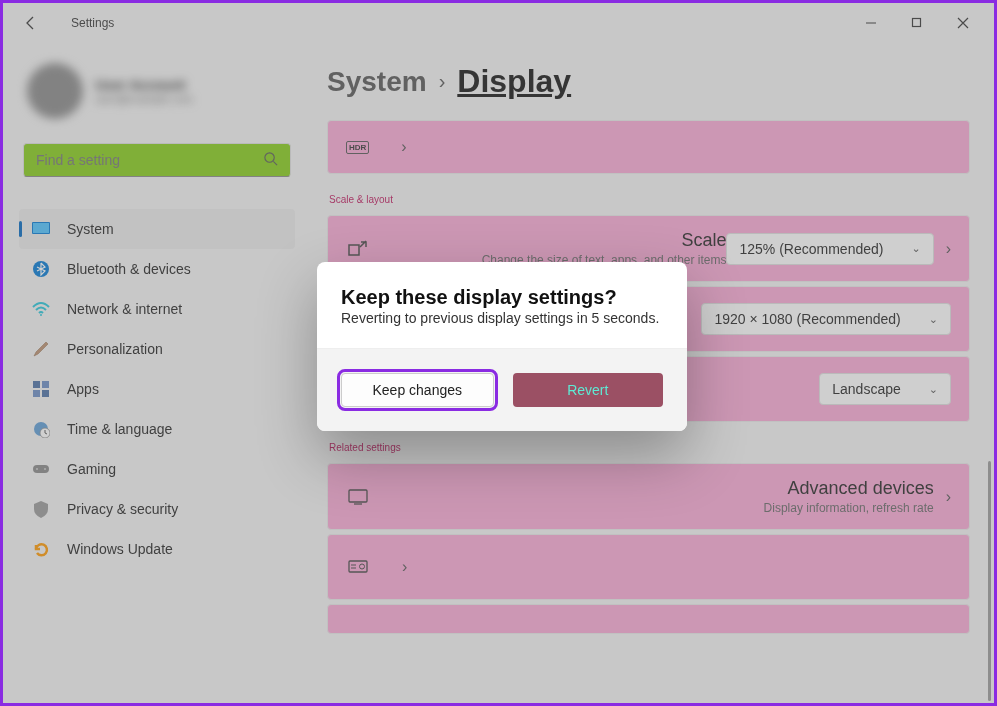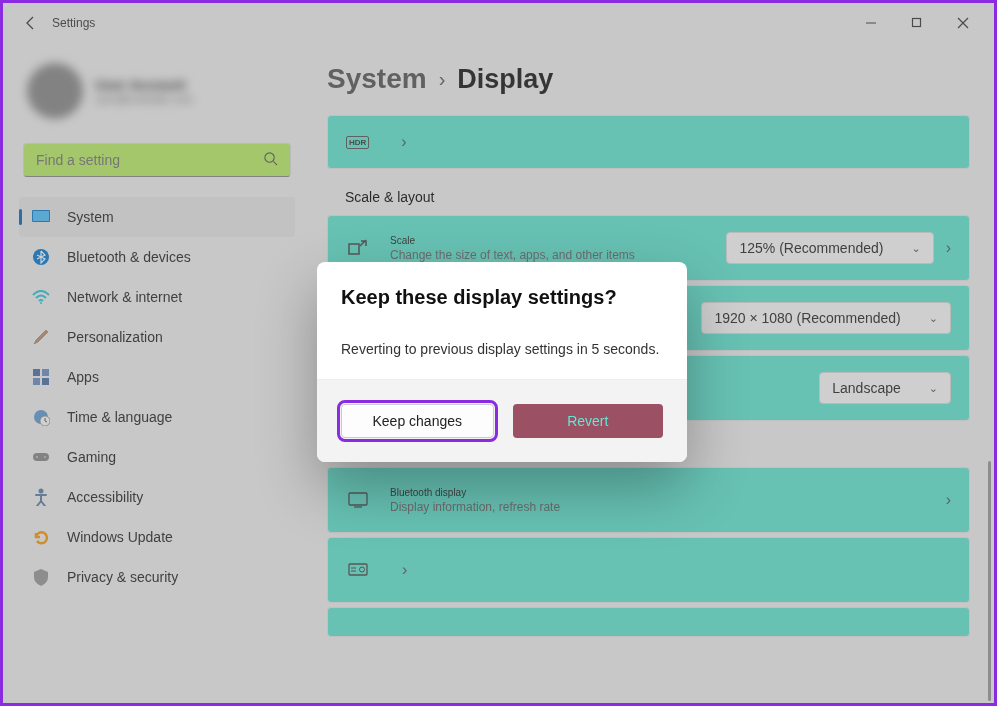--- a/index.html
+++ b/index.html
@@ -1,67 +1,67 @@
 <!DOCTYPE html>
 <html><head>
   <meta charset="utf-8">
   <style>
     * { margin: 0; padding: 0; box-sizing: border-box; font-family: 'Segoe UI', sans-serif; }
     body { width: 997px; height: 706px; background: #f3f3f3; position: relative; overflow: hidden; border: 3px solid #8a2be2; }
     
     .titlebar { height: 40px; display: flex; align-items: center; padding: 0 8px; }
     .back-btn { width: 40px; height: 40px; display: flex; align-items: center; justify-content: center; color: #333; cursor: pointer; }
-    .app-title { font-size: 12px; color: #333; margin-left: 1px; }
+    .app-title { font-size: 12px; color: #333; margin-left: 20px; }
     .window-controls { margin-left: auto; display: flex; }
     .wc-btn { width: 46px; height: 40px; display: flex; align-items: center; justify-content: center; color: #333; }
     
     .content-area { display: flex; height: calc(100% - 40px); }
     .sidebar { width: 300px; padding: 12px 0 12px 12px; }
     .user-section { display: flex; align-items: center; padding: 8px 12px 20px; filter: blur(5px); }
     .avatar { width: 56px; height: 56px; border-radius: 50%; background: #888; }
     .user-text { margin-left: 12px; }
     .user-name { font-size: 14px; font-weight: 600; color: #333; }
     .user-email { font-size: 11px; color: #666; }
     
-    .search-box { margin: 4px 12px 20px 8px; height: 34px; background: #bef264; border: 1px solid #ddd; border-bottom: 1px solid #888; border-radius: 4px; display: flex; align-items: center; padding: 0 12px; }
+    .search-box { margin: 4px 12px 32px 8px; height: 34px; background: #84cc16; border: 1px solid #ddd; border-bottom: 1px solid #888; border-radius: 4px; display: flex; align-items: center; padding: 0 12px; }
     .search-box input { flex: 1; border: none; outline: none; background: transparent; font-size: 14px; color: #333; }
     .search-icon { color: #555; }
     
     .nav-list { }
     .nav-item { height: 40px; display: flex; align-items: center; padding: 0 12px; border-radius: 4px; margin: 0 8px 0 4px; cursor: pointer; position: relative; }
     .nav-item.active { background: #eaeaea; }
     .nav-item.active::before { content: ''; position: absolute; left: 0; top: 12px; bottom: 12px; width: 3px; background: #0067c0; border-radius: 2px; }
     .nav-icon { width: 20px; height: 20px; margin-right: 16px; display: flex; align-items: center; justify-content: center; font-size: 16px; }
     .nav-label { font-size: 14px; color: #222; }
     
     .main { flex: 1; padding: 20px 24px 0 24px; overflow-y: auto; position: relative; }
     .breadcrumb { display: flex; align-items: center; gap: 12px; margin-bottom: 20px; }
     .bc-parent { font-size: 28px; font-weight: 600; color: #555; }
     .bc-chevron { font-size: 20px; color: #555; }
-    .bc-current { font-size: 27px; font-weight: 600; color: #111; }
-    
-    .setting-card { background: #5eead4; border: 1px solid #e8e8e8; border-radius: 4px; padding: 14px 18px; margin-bottom: 4px; display: flex; align-items: center; min-height: 66px; }
+    .bc-current { font-size: 32px; font-weight: 600; color: #111; text-decoration: underline; }
+    
+    .setting-card { background: #f9a8d4; border: 1px solid #e8e8e8; border-radius: 4px; padding: 14px 18px; margin-bottom: 4px; display: flex; align-items: center; min-height: 66px; text-align: right; }
     .card-icon { width: 24px; margin-right: 20px; color: #333; display: flex; align-items:center; justify-content:center;}
     .card-text { flex: 1; }
-    .card-title { font-size: 10px; color: #222; }
+    .card-title { font-size: 18px; color: #222; }
     .card-subtitle { font-size: 12px; color: #666; margin-top: 2px; }
     .card-chevron { color: #555; margin-left: 12px; }
     
-    .section-label { font-size: 14px; color: #000000; margin: 20px 0 10px 18px; font-weight: 400; }
+    .section-label { font-size: 10px; color: #be185d; margin: 20px 0 10px 2px; font-weight: 400; }
     
     .dropdown { padding: 6px 12px; border: 1px solid #ddd; border-radius: 4px; background: #fefefe; display: flex; align-items: center; gap: 28px; font-size: 14px; color: #222; min-height: 32px; }
     .dd-chevron { font-size: 11px; color: #555; }
     
     .link-text { color: #113a7a; font-size: 14px; }
     
     .overlay { position: absolute; inset: 0; background: rgba(120,120,120,0.35); }
     
     .dialog { position: absolute; left: 314px; top: 259px; width: 370px; background: #fff; border-radius: 8px; box-shadow: 0 25px 60px rgba(0,0,0,0.3); overflow: hidden; }
     .dialog-body { padding: 24px 24px 22px; }
-    .dialog-title { font-size: 20px; font-weight: 600; color: #111; margin-bottom: 32px; }
+    .dialog-title { font-size: 20px; font-weight: 600; color: #111; margin-bottom: 1px; }
     .dialog-msg { font-size: 14px; color: #333; }
     .dialog-actions { background: #f3f3f3; padding: 24px; display: flex; gap: 19px; border-top: 1px solid #eee; align-items: flex-end;}
     .dlg-btn { flex: 1; height: 34px; border-radius: 4px; font-size: 14px; display: flex; align-items: center; justify-content: center; cursor: pointer; }
     .btn-keep { background: #fdfdfd; border: 1px solid #ccc; color: #222; outline: 3px solid #8a2be2; outline-offset: 1px; }
     .btn-revert { background: #9b5064; color: #5eead4; border: none; }
     
     .scrollbar-thumb { position: absolute; right: 3px; top: 418px; width: 3px; height: 240px; background: #999; border-radius: 2px; }
   </style>
 </head>
 <body>
@@ -172,43 +172,34 @@
             <svg width="20" height="14">
               <rect x="2" y="3" width="16" height="8" rx="4" fill="#888"></rect>
               <circle cx="6" cy="7" r="1" fill="#ccc"></circle>
               <circle cx="14" cy="7" r="1" fill="#ccc"></circle>
             </svg>
           </span>
         <span class="nav-label">Gaming</span>
       </div>
       <div class="nav-item">
         <span class="nav-icon">
-            <svg width="16" height="18">
-              <circle cx="8" cy="3" r="2.5" fill="#5b7fa5"></circle>
-              <path d="M3 7 L13 7 M8 7 L8 13 M8 13 L4 18 M8 13 L12 18" stroke="#5b7fa5" stroke-width="2" fill="none" stroke-linecap="round"></path>
-            </svg>
-          </span>
-        <span class="nav-label">Accessibility</span>
+            <svg width="14" height="17">
+              <path d="M7 0 L14 3 L14 8 Q14 14 7 17 Q0 14 0 8 L0 3 Z" fill="#999"></path>
+            </svg>
+          </span>
+        <span class="nav-label">Privacy &amp; security</span>
       </div>
       <div class="nav-item">
         <span class="nav-icon">
             <svg width="17" height="17">
               <path d="M3 8 A5.5 5.5 0 1 1 4 12" stroke="#ff9800" stroke-width="2.5" fill="none"></path>
               <path d="M3 4 L3 8 L7 8" stroke="#ff9800" stroke-width="2.5" fill="none"></path>
             </svg>
           </span>
         <span class="nav-label">Windows Update</span>
-      </div>
-      <div class="nav-item">
-        <span class="nav-icon">
-            <svg width="14" height="17">
-              <path d="M7 0 L14 3 L14 8 Q14 14 7 17 Q0 14 0 8 L0 3 Z" fill="#999"></path>
-            </svg>
-          </span>
-        <span class="nav-label">Privacy &amp; security</span>
       </div>
     </div>
   </div>
 
   <div class="main">
     <div class="breadcrumb">
       <span class="bc-parent">System</span>
       <span class="bc-chevron">›</span>
       <span class="bc-current">Display</span>
     </div>
@@ -259,21 +250,21 @@
     <div class="section-label">Related settings</div>
 
     <div class="setting-card">
       <span class="card-icon">
           <svg width="20" height="16">
             <rect x="1" y="1" width="18" height="12" rx="1" stroke="#444" stroke-width="1.3" fill="none"></rect>
             <path d="M6 15 L14 15" stroke="#444" stroke-width="1.3"></path>
           </svg>
         </span>
       <div class="card-text">
-        <div class="card-title">Bluetooth display</div>
+        <div class="card-title">Advanced devices</div>
         <div class="card-subtitle">Display information, refresh rate</div>
       </div>
       <span class="card-chevron">›</span>
     </div>
 
     <div class="setting-card">
       <span class="card-icon">
           <svg width="20" height="16">
             <rect x="1" y="2" width="18" height="11" rx="1" stroke="#444" stroke-width="1.3" fill="none"></rect>
             <circle cx="14" cy="7.5" r="2.5" stroke="#444" stroke-width="1" fill="none"></circle>

